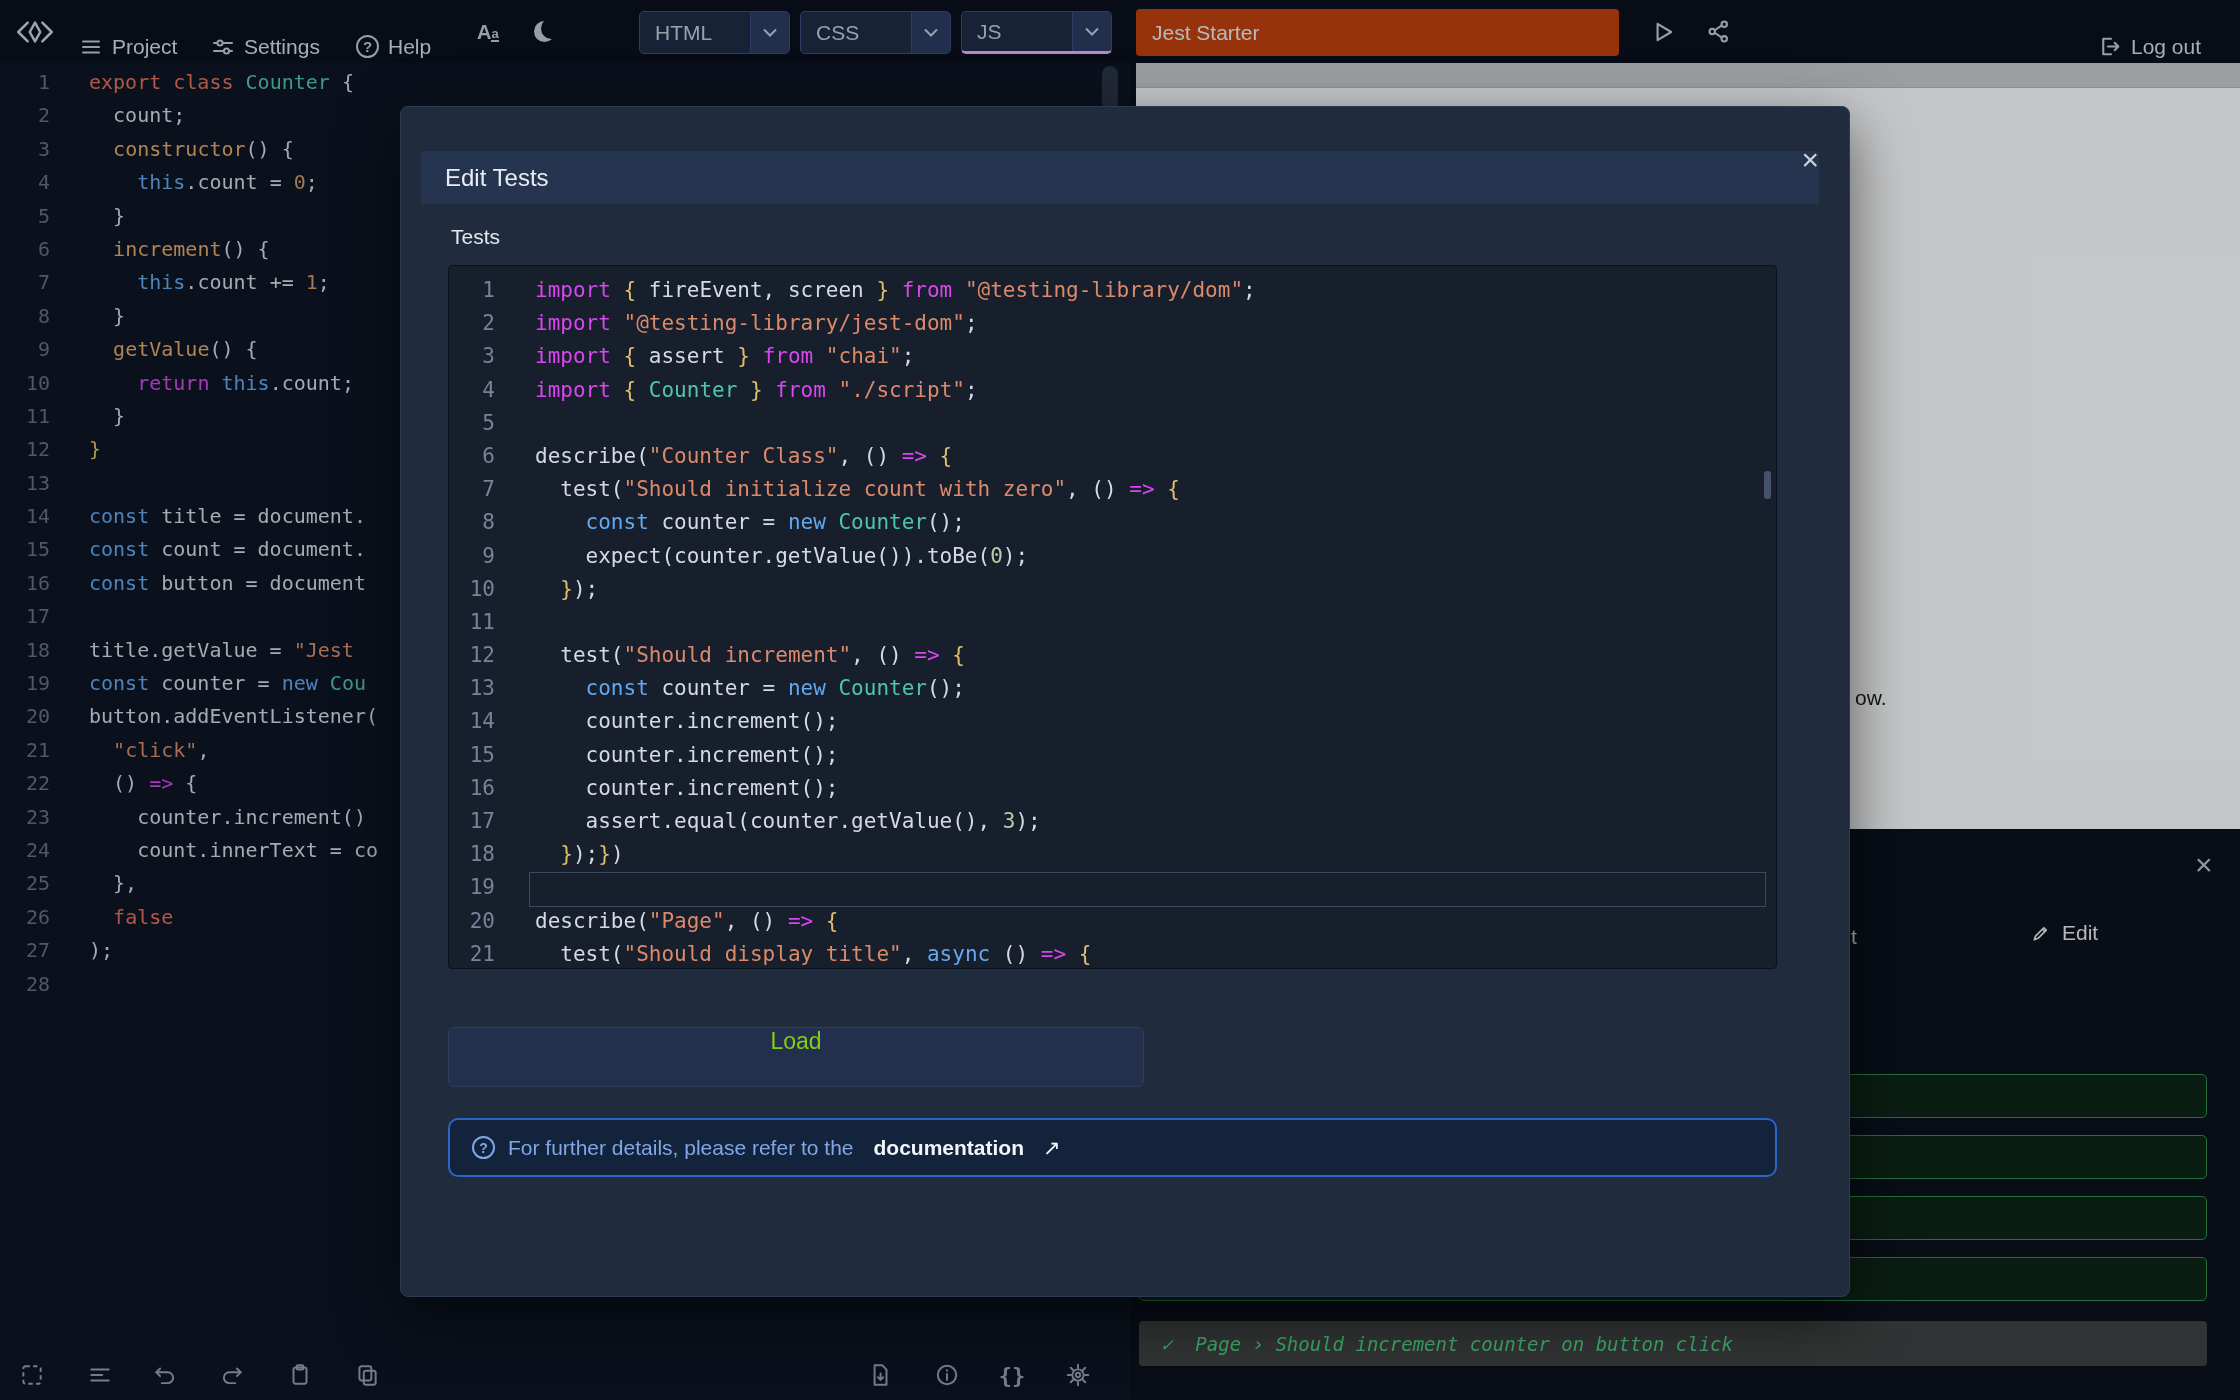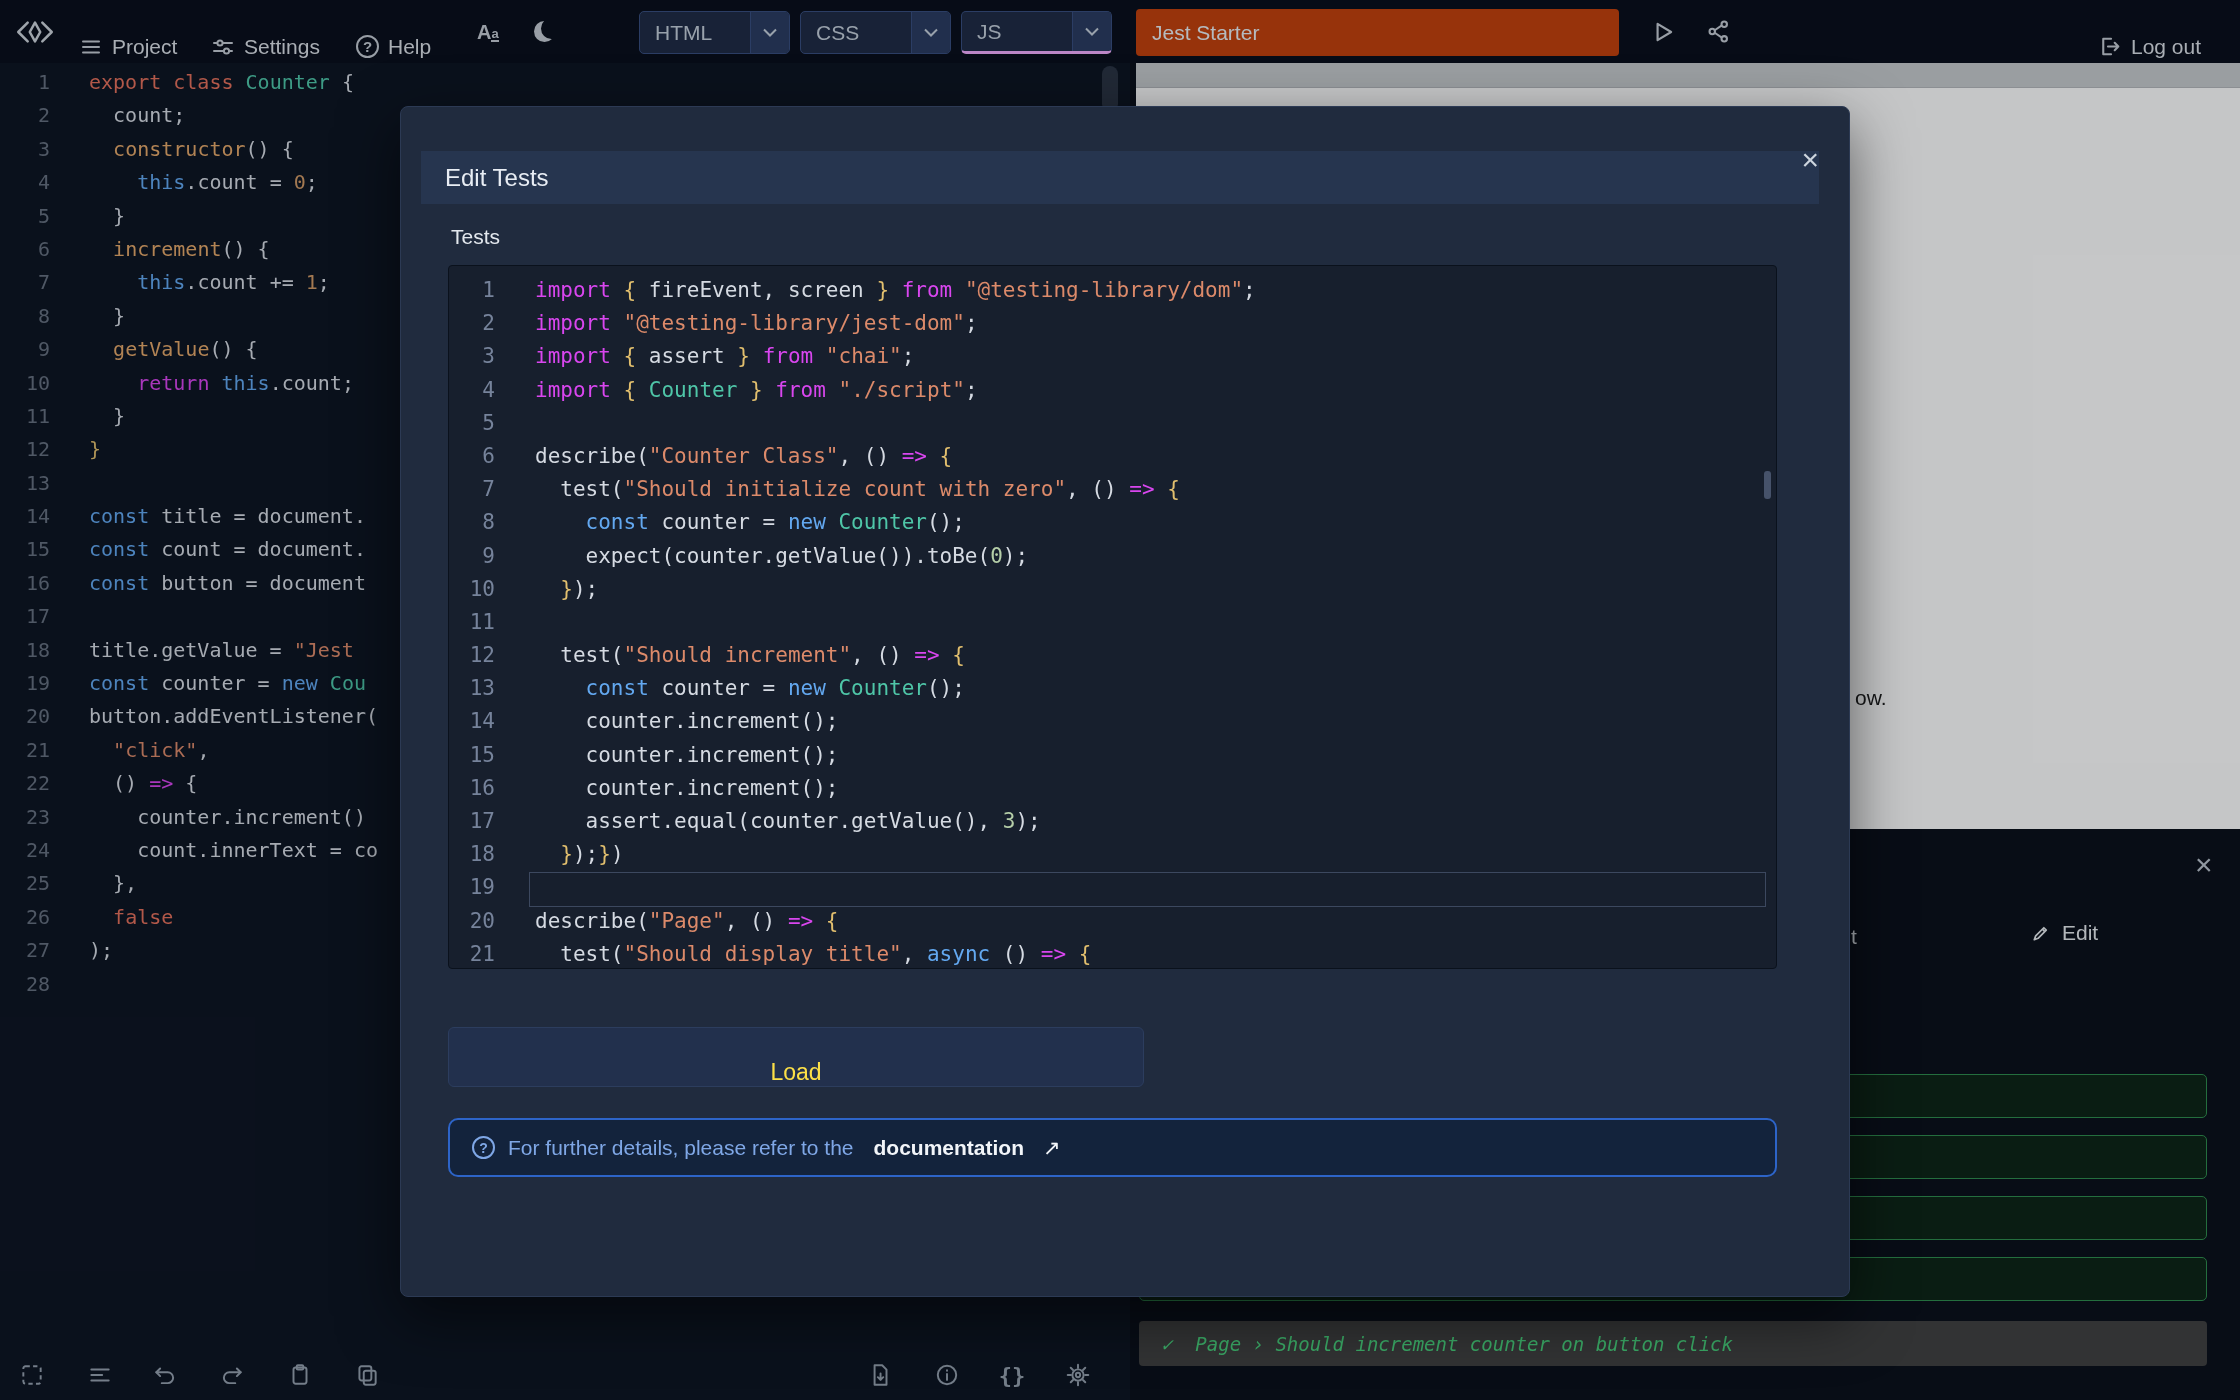--- a/index.html
+++ b/index.html
@@ -71,21 +71,21 @@
   .tests-label{position:absolute;left:50px;top:118px;font-size:21px;color:#e3e8ee;}
   .modal-codewrap{position:absolute;left:47px;top:158px;width:1329px;height:704px;background:#171f2d;border:1px solid #0a111c;
                   border-radius:4px;box-sizing:border-box;overflow:hidden;}
   #modal-code{padding-top:8px;font-size:21px;}
   #modal-code .cl{height:33.2px;line-height:33.2px;}
   #modal-code .ln{flex:0 0 46px;text-align:right;color:#76839b;user-select:none;}
   #modal-code .lc{padding-left:40px;}
   .cur-line{position:absolute;left:80px;right:10px;top:606px;height:33px;border:1px solid #3c485f;}
   .modal-scrollthumb{position:absolute;right:5px;top:205px;width:7px;height:28px;background:#46526a;border-radius:3px;}
   .load-btn{position:absolute;left:47px;top:920px;width:696px;height:60px;background:#22304d;border:1px solid #2c3d5e;border-radius:6px;
-            color:#fde047;font-size:23px;display:flex;align-items:flex-end;justify-content:center;cursor:pointer;box-sizing:border-box;}
+            color:#84cc16;font-size:23px;display:flex;align-items:flex-start;justify-content:center;cursor:pointer;box-sizing:border-box;}
   .info-banner{position:absolute;left:47px;top:1011px;width:1329px;height:59px;border:2px solid #2d64c8;border-radius:10px;
                background:#13233c;display:flex;align-items:center;gap:13px;padding-left:22px;box-sizing:border-box;}
   .info-badge{width:23px;height:23px;border:2px solid #7fa7e6;border-radius:50%;display:flex;align-items:center;justify-content:center;
               font-size:14px;font-weight:bold;color:#7fa7e6;box-sizing:border-box;flex:0 0 23px;}
   .info-text{font-size:21px;color:#7fa7e6;}
   .info-link{font-size:21px;color:#f2f5f9;font-weight:bold;margin-left:7px;cursor:pointer;}
   .info-arrow{font-size:21px;color:#f2f5f9;margin-left:6px;}
 </style>
 </head>
 <body>

